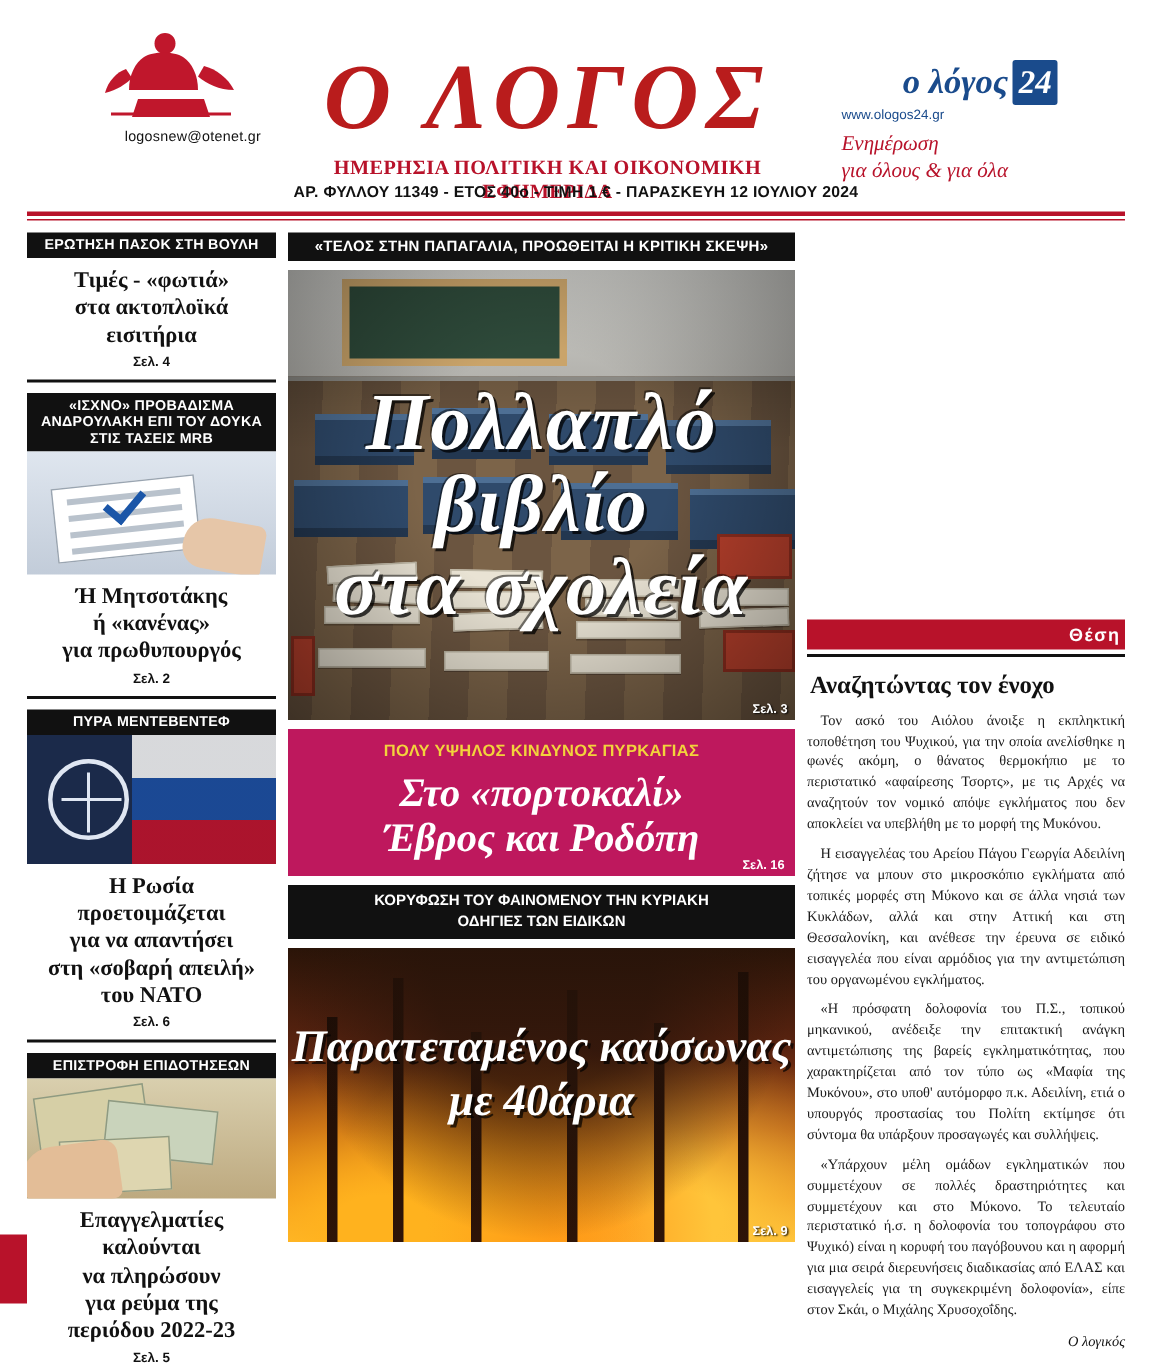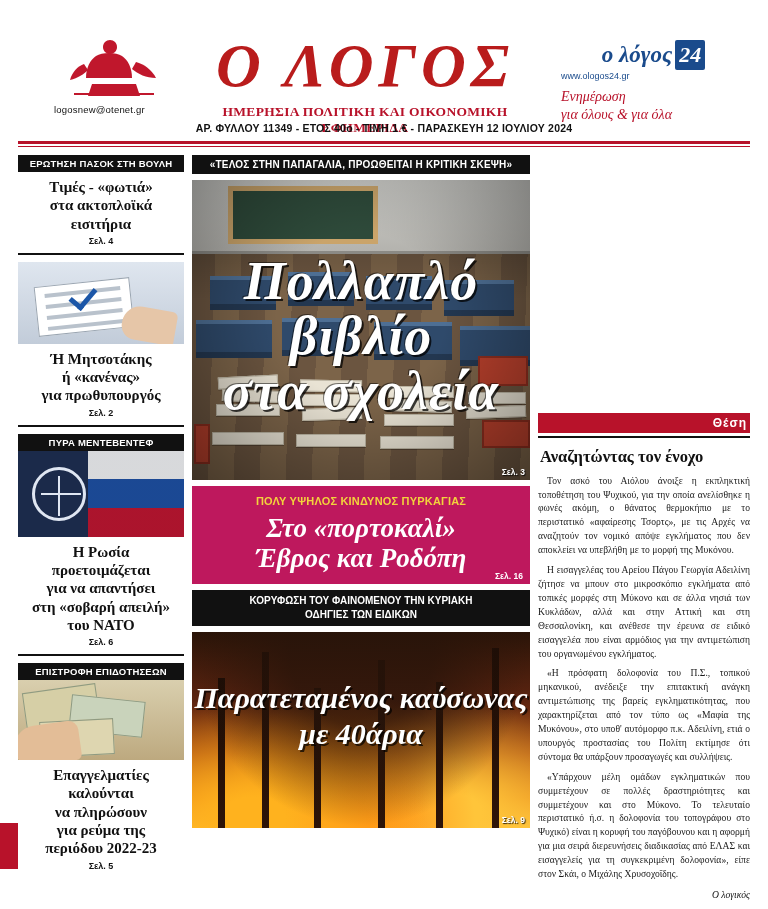--- a/index.html
+++ b/index.html
@@ -16,22 +16,22 @@
   }
 
   
   .masthead {
     position: relative;
     height: 150px;
     padding: 6px 18px 0 18px;
   }
   .logo-block {
     position: absolute;
-    left: 54px; top: 34px;
-    width: 120px; text-align: left;
+    left: 54px; top: 16px;
+    width: 120px; text-align: right;
   }
   .logo-fig {
     width: 96px; height: 66px;
     margin: 0 auto;
     position: relative;
   }
   .logo-fig svg { display: block; }
   .logo-mail {
     font-family: "Liberation Sans", sans-serif;
     font-size: 9.5px;
@@ -445,20 +445,25 @@
         <div class="teaser-text">
           <span>Τιμές - «φωτιά»</span><br>
           <span>στα ακτοπλοϊκά</span><br>
           <span>εισιτήρια</span>
           <span class="small">Σελ. 4</span>
         </div>
         <div class="teaser-sep"></div>
       </div>
 
       <div class="teaser">
+        <div class="teaser-head">
+          <span>«ΙΣΧΝΟ» ΠΡΟΒΑΔΙΣΜΑ</span><br>
+          <span>ΑΝΔΡΟΥΛΑΚΗ ΕΠΙ ΤΟΥ ΔΟΥΚΑ</span><br>
+          <span>ΣΤΙΣ ΤΑΣΕΙΣ MRB</span>
+        </div>
         <div class="thumb art-vote">
           <div class="ballot">
             <div class="ln"></div>
               <div class="ln"></div>
               <div class="ln"></div>
               <div class="ln"></div>
           </div>
           <div class="check"></div>
           <div class="hand"></div>
         </div>

